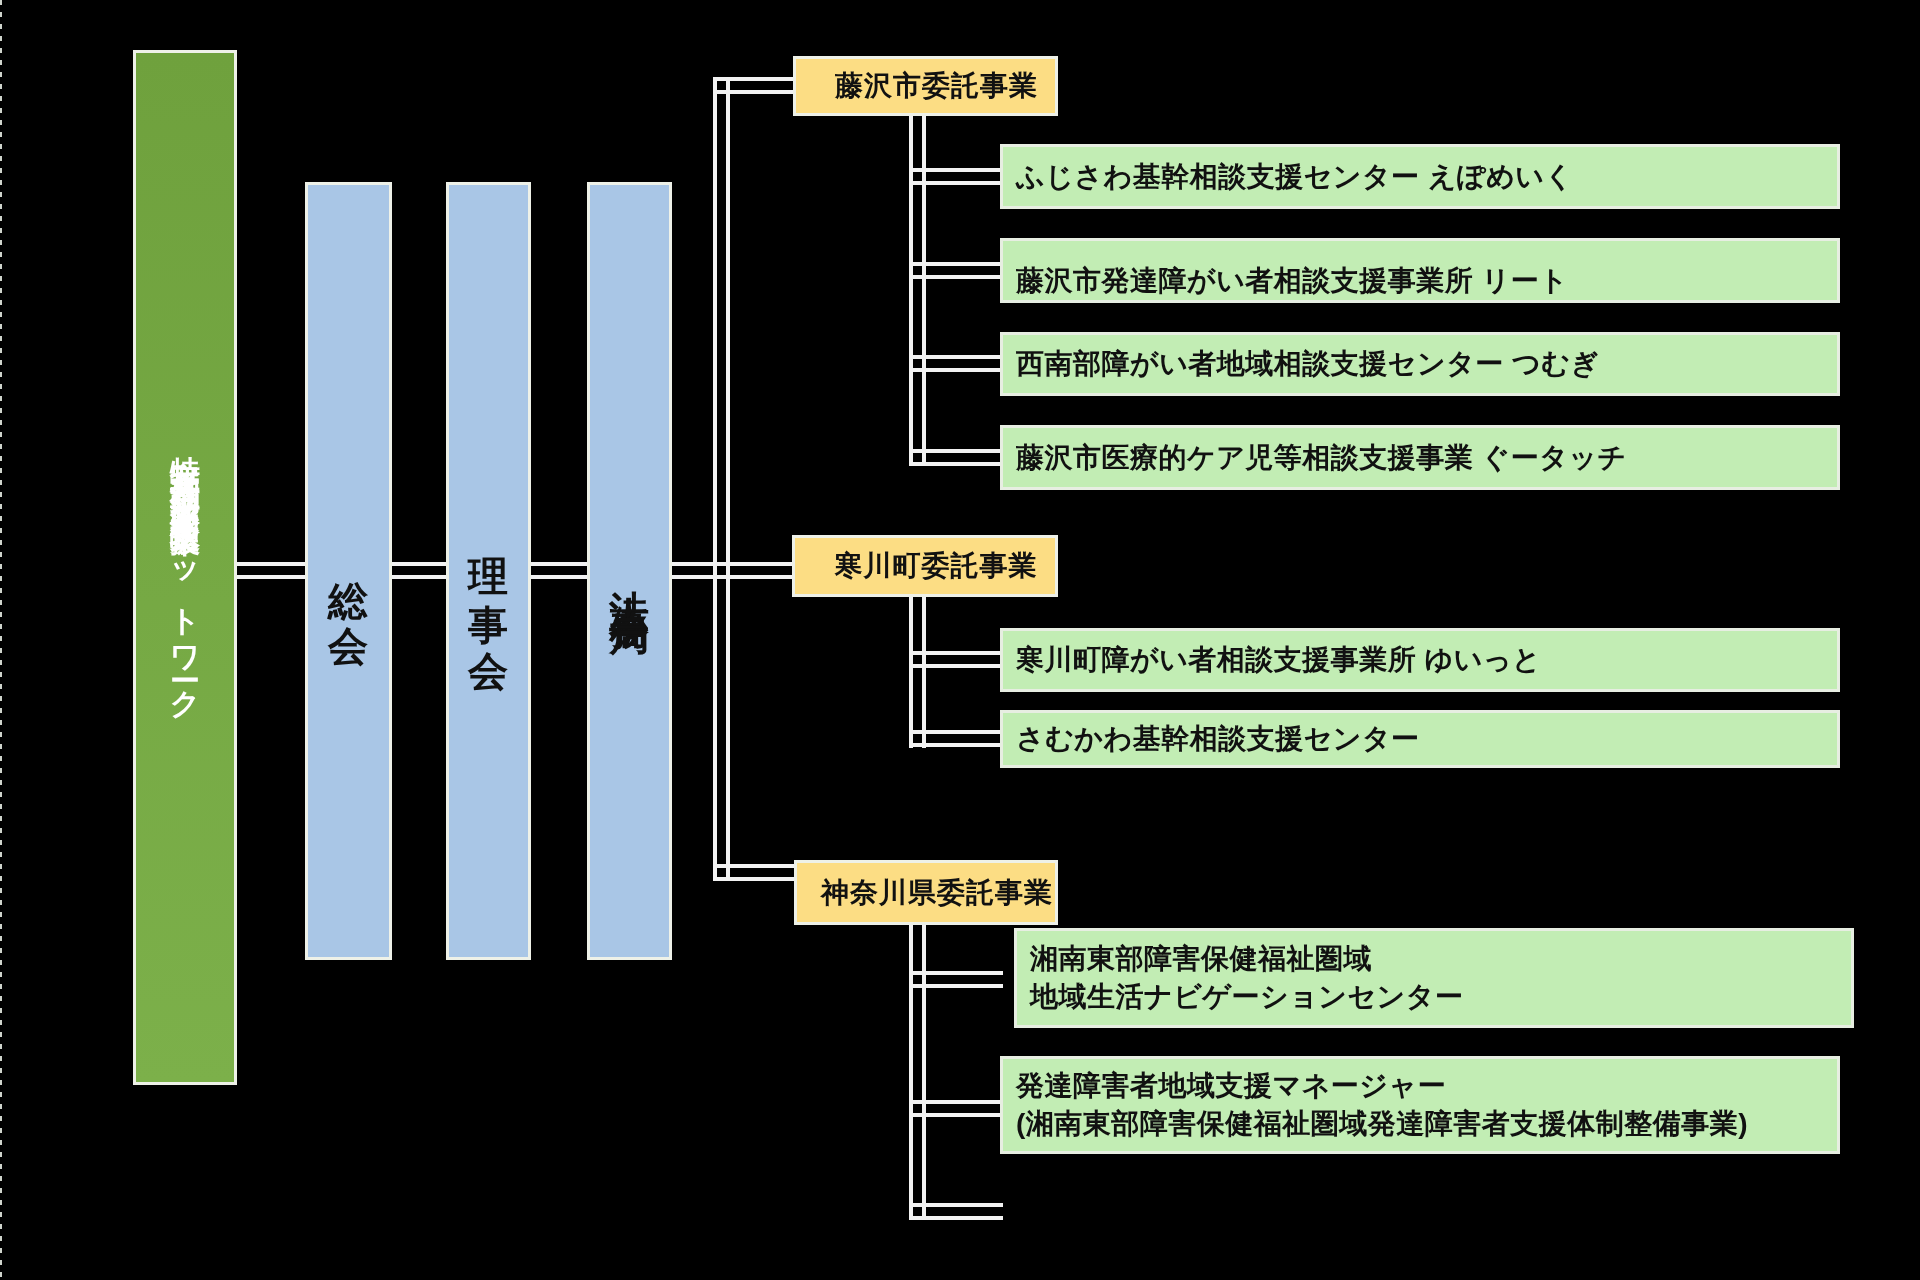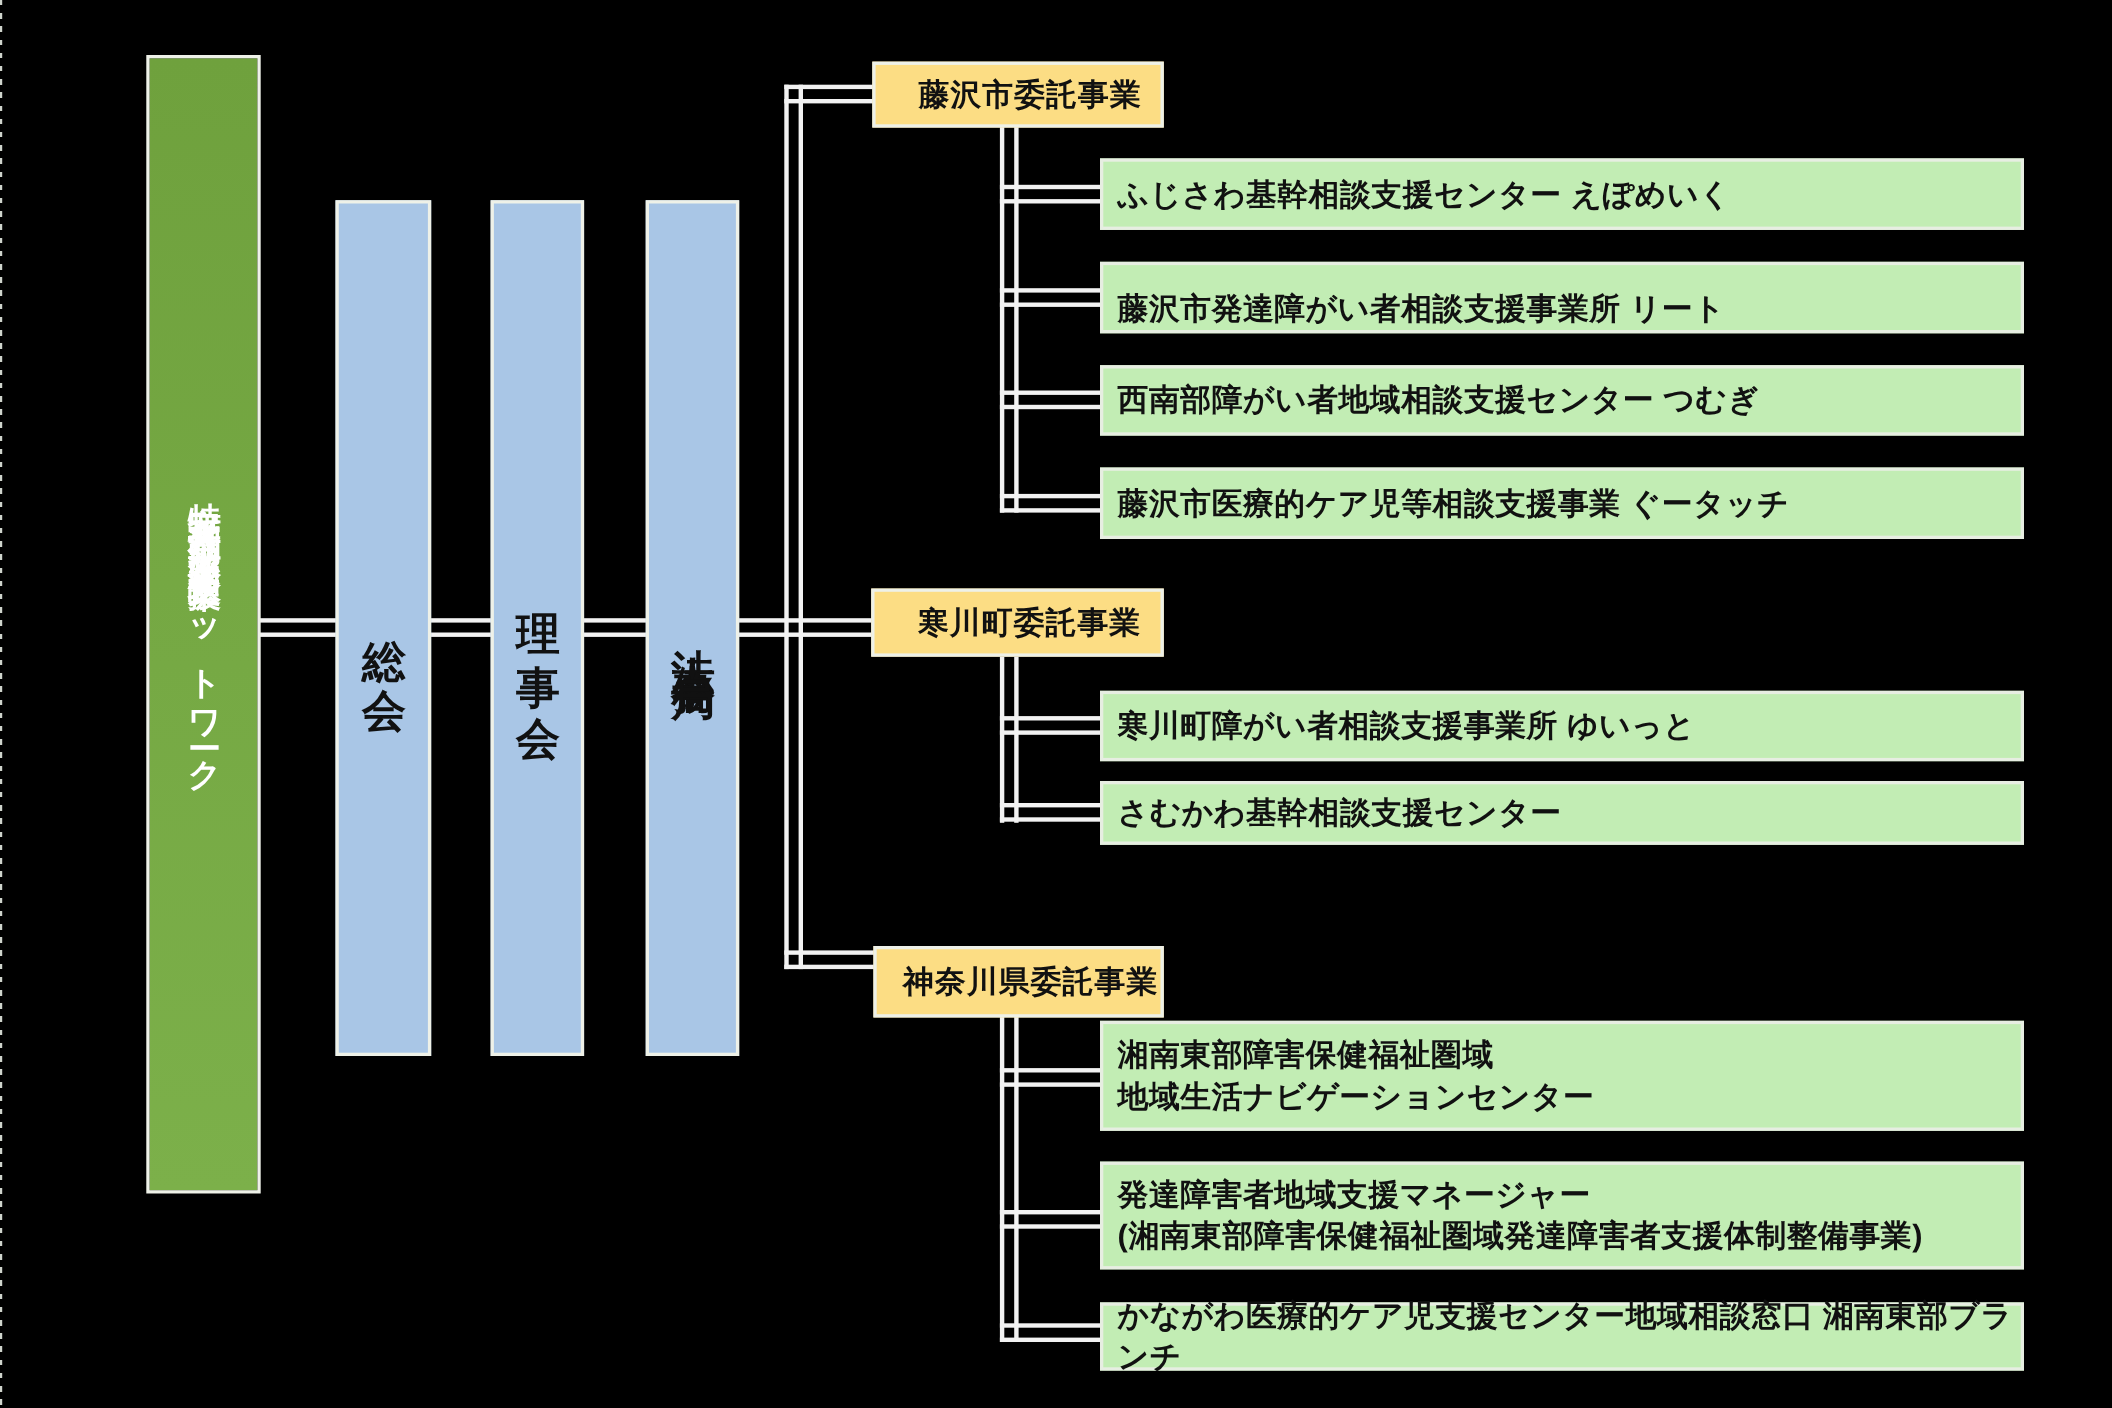--- a/index.html
+++ b/index.html
@@ -134,25 +134,22 @@
     <span class="gline">藤沢市医療的ケア児等相談支援事業 ぐータッチ</span>
   </div>
 
   <div class="gbox" style="top:628px;height:64px;">
     <span class="gline">寒川町障がい者相談支援事業所 ゆいっと</span>
   </div>
   <div class="gbox" style="top:710px;height:58px;">
     <span class="gline">さむかわ基幹相談支援センター</span>
   </div>
 
-  <div class="gbox" style="top:928px;height:100px;">
+  <div class="gbox" style="top:928px;height:100px;margin-left:14px;">
     <span class="gline">湘南東部障害保健福祉圏域</span>
     <span class="gline">地域生活ナビゲーションセンター</span>
   </div>
   <div class="gbox" style="top:1056px;height:98px;">
     <span class="gline">発達障害者地域支援マネージャー</span>
     <span class="gline">(湘南東部障害保健福祉圏域発達障害者支援体制整備事業)</span>
   </div>
-  <div class="gbox" style="top:1184px;height:62px;">
-    <span class="gline">かながわ医療的ケア児支援センター地域相談窓口 湘南東部ブランチ</span>
-  </div>
 
 </div>
 
 </body></html>

